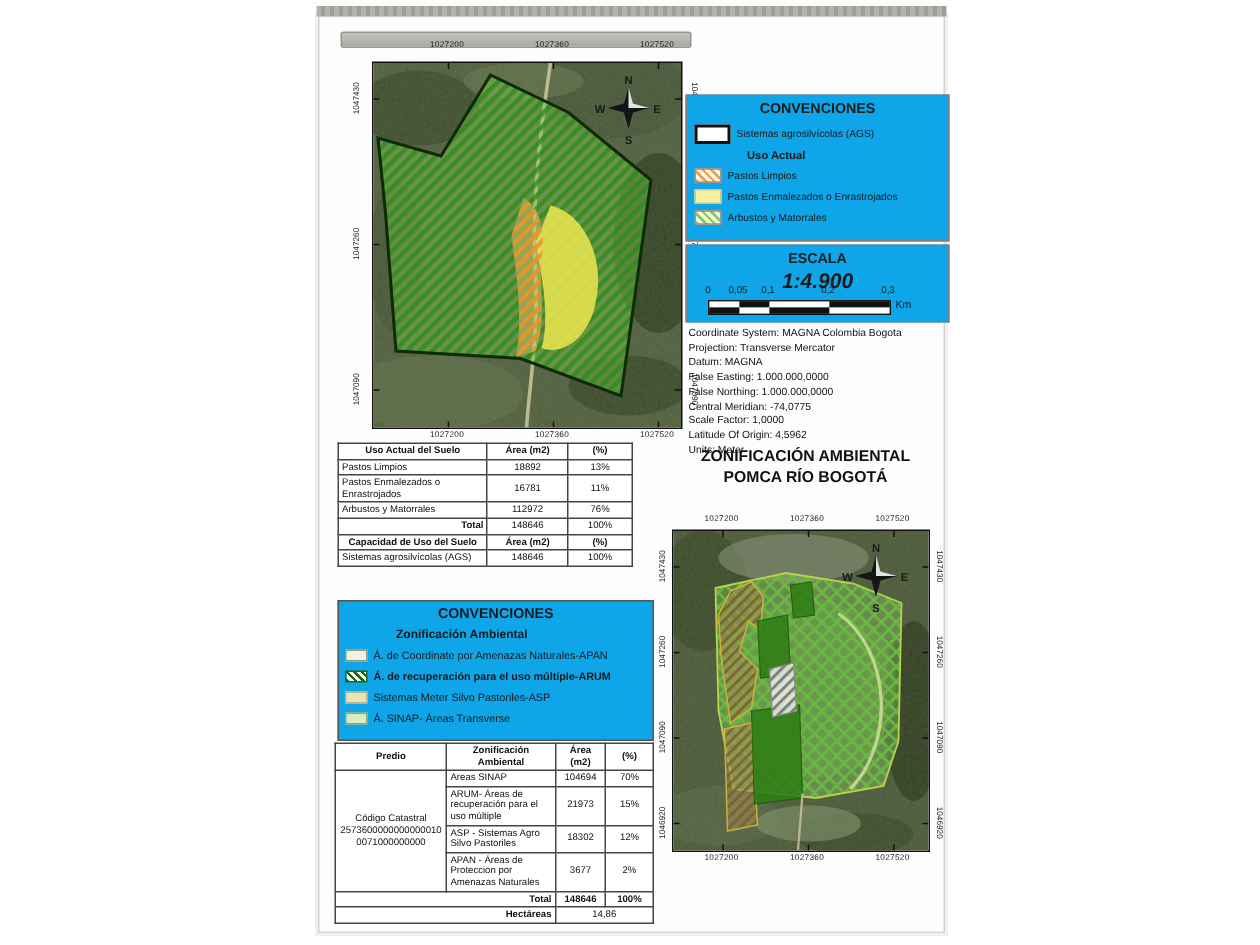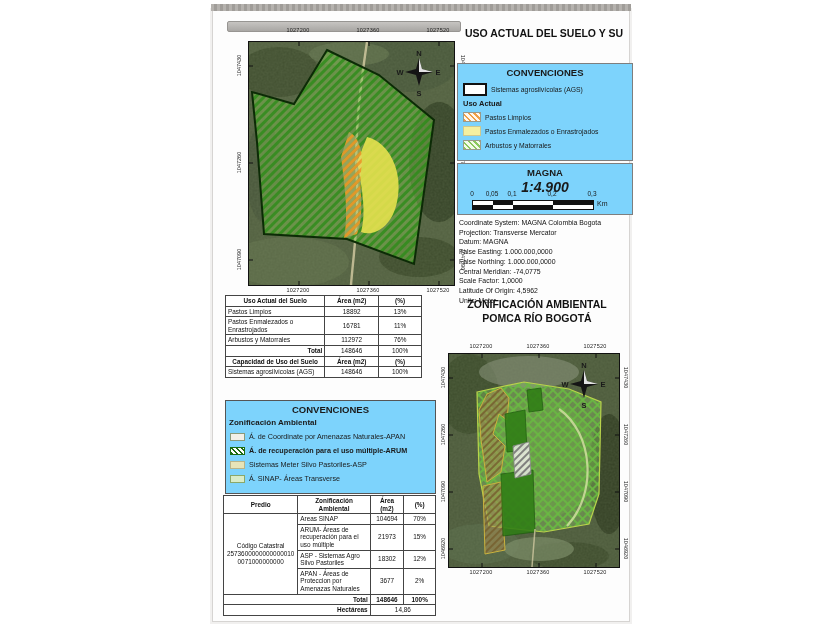--- a/index.html
+++ b/index.html
@@ -14,34 +14,34 @@
 
   
   .mapsvg{position:absolute;border:1px solid #111;}
   .xlab{position:absolute;width:44px;text-align:center;font-size:5.5px;color:#222;letter-spacing:.2px;}
   .ylab{position:absolute;width:44px;height:7px;text-align:center;font-size:5.5px;color:#222;}
   .rotL{transform:rotate(-90deg);}
   .rotR{transform:rotate(90deg);}
 
   
   .h1{position:absolute;font-weight:bold;font-size:10.5px;line-height:13.5px;text-align:center;color:#111;}
-  .box{position:absolute;background:#7dd3fc;border:1px solid #7e7e7e;}
+  .box{position:absolute;background:#0ea5e9;border:1px solid #7e7e7e;}
   .bxhead{font-weight:bold;font-size:9.5px;text-align:center;margin-top:3px;}
   .legrow{position:absolute;display:flex;align-items:center;gap:4px;}
   .sw{display:inline-block;border:1px solid #9a9a8a;}
   .sw-ags{width:20px;height:9px;background:#fff;border:2px solid #111;}
   .sw-orange{width:16px;height:8px;background:repeating-linear-gradient(45deg,#f0a048 0 1.5px,#fff7ee 1.5px 4px);}
   .sw-yellow{width:16px;height:8px;background:#f5f0a0;border-color:#cfc98e;}
   .sw-green{width:16px;height:8px;background:repeating-linear-gradient(45deg,#8cc85e 0 1.5px,#f2fae9 1.5px 4px);}
   .sw-apan{width:13px;height:6px;background:#f2f0e8;border-color:#8a9a7a;}
   .sw-arum{width:13px;height:6px;background:repeating-linear-gradient(45deg,#1c6b10 0 1.6px,#ffffff 1.6px 3.6px);border-color:#1c6b10;}
   .sw-asp{width:13px;height:6px;background:#e8e4b8;border-color:#b9b48a;}
   .sw-sinap{width:13px;height:6px;background:#d9ecc8;border-color:#8aa86a;}
   .leglab{font-size:6.8px;white-space:nowrap;}
-  .bold{font-weight:bold;}
+  .bold{font-weight:bold;margin-left:35px;}
 
   
   .ratio{position:absolute;left:0;right:0;top:15px;text-align:center;font-weight:bold;font-style:italic;font-size:14px;}
   .ticklab{position:absolute;font-size:6.5px;top:26px;width:20px;text-align:center;}
   .sbar{position:absolute;left:14px;top:36px;width:120px;height:8px;border:1px solid #111;display:flex;flex-wrap:wrap;}
   .sseg{height:4px;}
   .km{position:absolute;left:139px;top:36px;font-size:7px;}
 
   .crsline{font-size:6.9px;line-height:9.7px;color:#111;}
 
@@ -124,21 +124,20 @@
       <polygon points="0,-14 3,-3 14,0 3,3 0,14 -3,3 -14,0 -3,-3" fill="#151515"></polygon>
       <polygon points="0,-14 3,-3 14,0 0,0" fill="#fafafa" opacity=".9"></polygon>
       <text x="0" y="-16" text-anchor="middle" font-size="7.5" font-weight="bold" fill="#1a1a1a">N</text>
       <text x="19" y="3" text-anchor="middle" font-size="7.5" font-weight="bold" fill="#1a1a1a">E</text>
       <text x="0" y="24" text-anchor="middle" font-size="7.5" font-weight="bold" fill="#1a1a1a">S</text>
       <text x="-19" y="3" text-anchor="middle" font-size="7.5" font-weight="bold" fill="#1a1a1a">W</text>
     </g>
   </svg>
 
   <div class="h1" style="left:246px;top:16px;width:170px;">
-    <div>USO ACTUAL DEL SUELO Y SU</div>
   </div>
 
   <div class="box" style="left:244px;top:52px;width:174px;height:96px;">
     <div class="bxhead">CONVENCIONES</div>
     <div class="legrow" style="left:5px;top:19px;">
       <span class="sw sw-ags"></span>
       <span class="leglab">Sistemas agrosilvícolas (AGS)</span>
     </div>
     <div class="legrow" style="left:5px;top:35px;">
       <span class="leglab bold" style="font-size:7.5px;">Uso Actual</span>
@@ -151,21 +150,21 @@
       <span class="sw sw-yellow"></span>
       <span class="leglab">Pastos Enmalezados o Enrastrojados</span>
     </div>
     <div class="legrow" style="left:5px;top:76px;">
       <span class="sw sw-green"></span>
       <span class="leglab">Arbustos y Matorrales</span>
     </div>
   </div>
 
   <div class="box" style="left:244px;top:152px;width:174px;height:50px;">
-    <div class="bxhead">MAGNA</div>
+    <div class="bxhead">ESCALA</div>
     <div class="ratio">1:4.900</div>
     <div class="ticklab" style="left:4px;">0</div>
     <div class="ticklab" style="left:24px;">0,05</div>
     <div class="ticklab" style="left:44px;">0,1</div>
     <div class="ticklab" style="left:84px;">0,2</div>
     <div class="ticklab" style="left:124px;">0,3</div>
     <div class="sbar">
       <span class="sseg" style="width:20px;background:#fff;"></span>
           <span class="sseg" style="width:20px;background:#111;"></span>
           <span class="sseg" style="width:40px;background:#fff;"></span>

